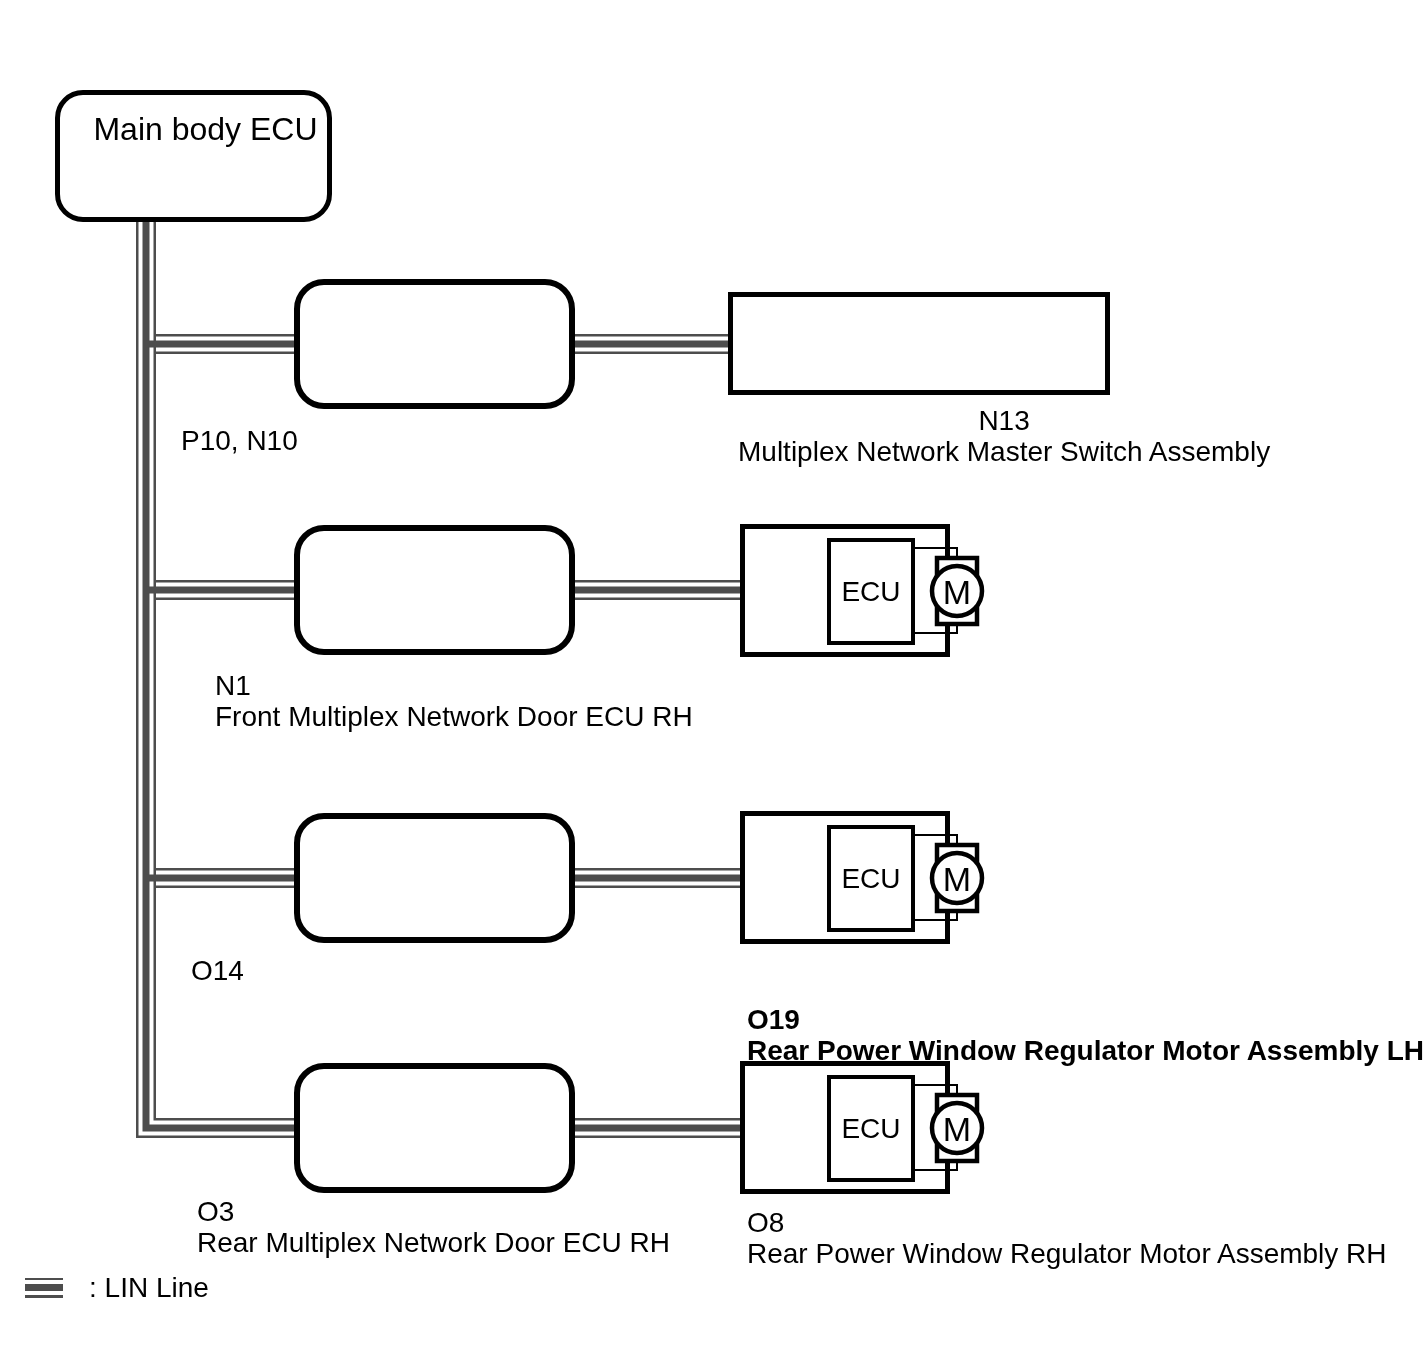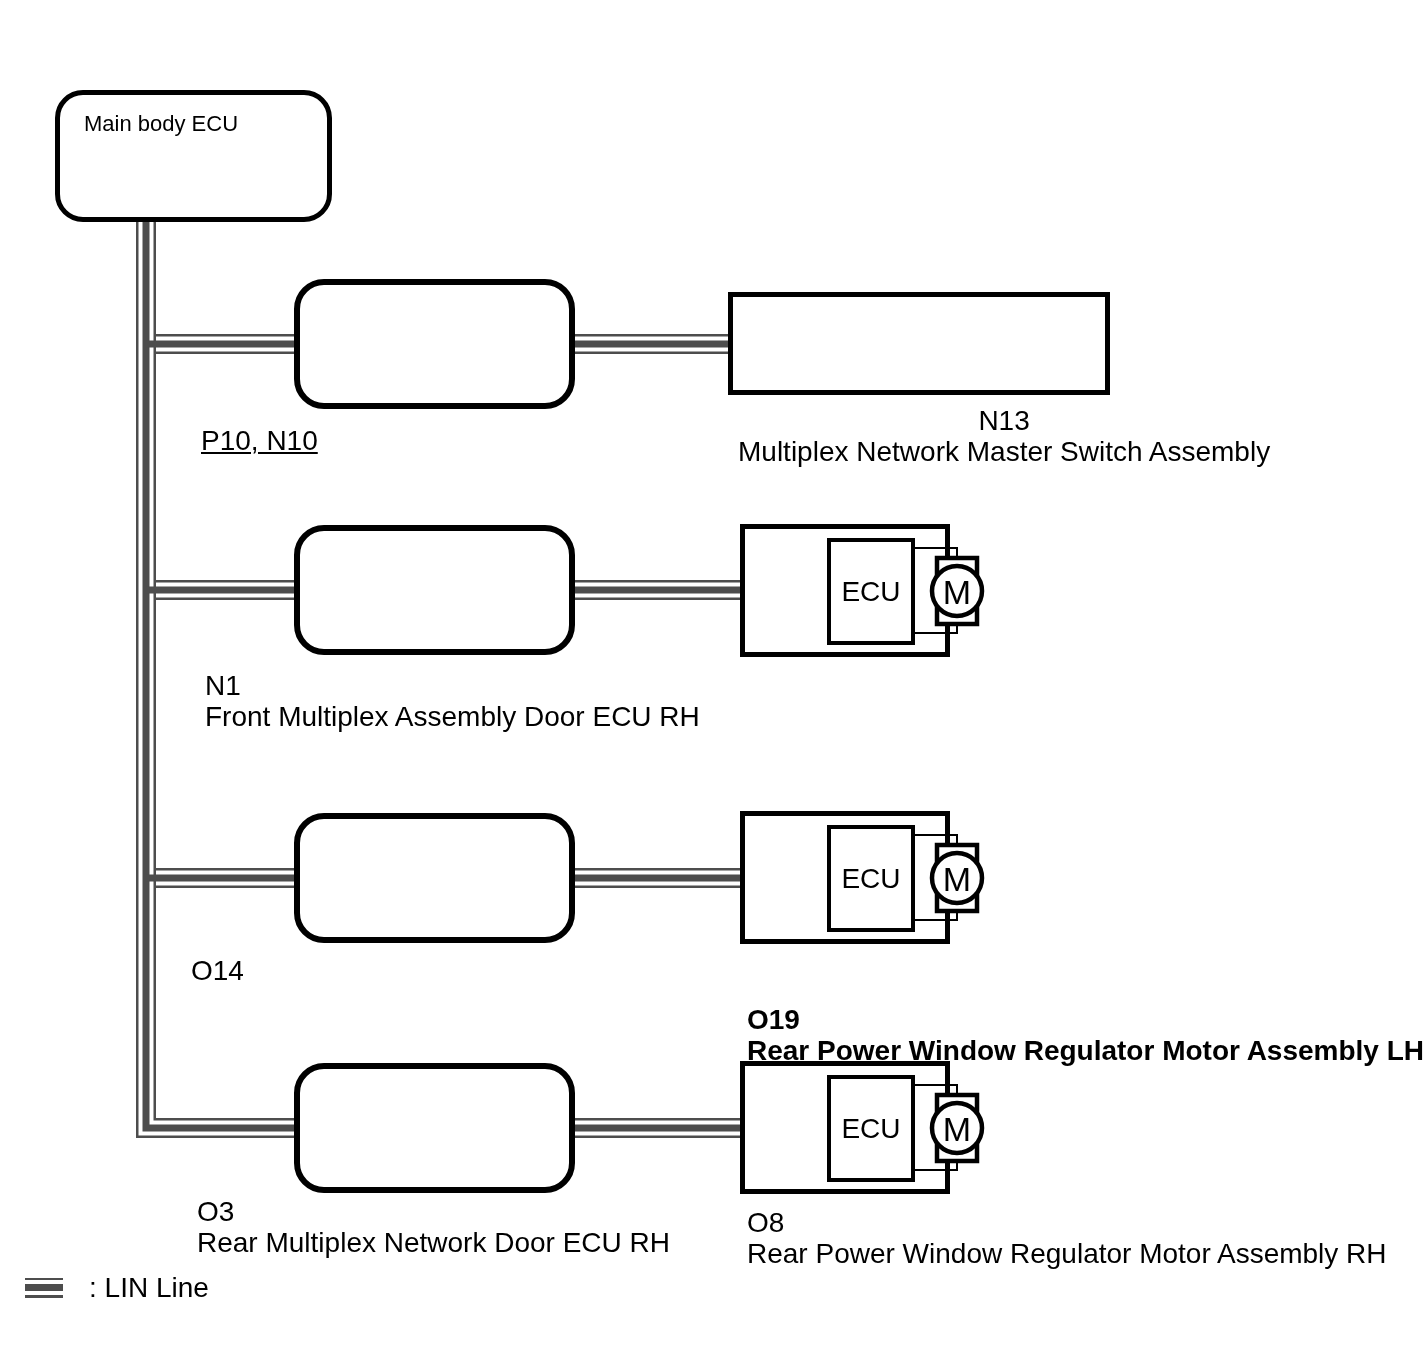--- a/index.html
+++ b/index.html
@@ -3,21 +3,21 @@
 <meta charset="utf-8">
 <style>
   html,body{margin:0;padding:0;background:#ffffff;}
   .page{
     position:relative;width:1424px;height:1364px;background:#ffffff;
     font-family:"Liberation Sans",sans-serif;color:#000000;overflow:hidden;
   }
   .lines{position:absolute;left:0;top:0;z-index:0;}
   .box{position:absolute;background:#ffffff;box-sizing:border-box;z-index:1;}
   .main-ecu{border:5px solid #000;border-radius:28px;}
-  .main-ecu .box-label{padding:16px 0 0 24px;font-size:22px;}
+  .main-ecu .box-label{padding:16px 0 0 24px;font-size:32px;text-align:center;}
   .door-box{left:294px;width:281px;height:130px;border:6px solid #000;border-radius:30px;}
   .n13-box{left:728px;top:292px;width:382px;height:103px;border:5px solid #000;}
   .motor-box{left:740px;width:210px;height:133px;border:5px solid #000;}
   .motor-art{position:absolute;left:-5px;top:-5px;}
   .ecu-rect{
     position:absolute;left:82px;top:9px;width:88px;height:107px;
     border:4px solid #000;background:#fff;box-sizing:border-box;
     display:flex;align-items:center;justify-content:center;font-size:28px;
   }
   .m-label{
@@ -118,26 +118,26 @@
       <polyline points="168,109 217,109 217,96" fill="none" stroke="#000" stroke-width="2"></polyline>
       <rect x="197" y="34" width="40" height="66" fill="#fff" stroke="#000" stroke-width="4.5"></rect>
       <circle cx="217" cy="67" r="25" fill="#fff" stroke="#000" stroke-width="4.5"></circle>
     </svg>
     <div class="ecu-rect">
       <span>ECU</span>
     </div>
     <div class="m-label">M</div>
   </div>
 
-  <div class="label-block" style="left:201px;top:425px;text-decoration:underline;">
+  <div class="label-block" style="left:181px;top:425px;">
     <div>P10, N10</div>
   </div>
-  <div class="label-block" style="left:205px;top:670px;">
+  <div class="label-block" style="left:215px;top:670px;">
     <div>N1</div>
-    <div>Front Multiplex Assembly Door ECU RH</div>
+    <div>Front Multiplex Network Door ECU RH</div>
   </div>
   <div class="label-block" style="left:191px;top:955px;">
     <div>O14</div>
   </div>
   <div class="label-block" style="left:197px;top:1196px;">
     <div>O3</div>
     <div>Rear Multiplex Network Door ECU RH</div>
   </div>
 
   <div class="label-block" style="left:738px;top:405px;text-align:center;">

